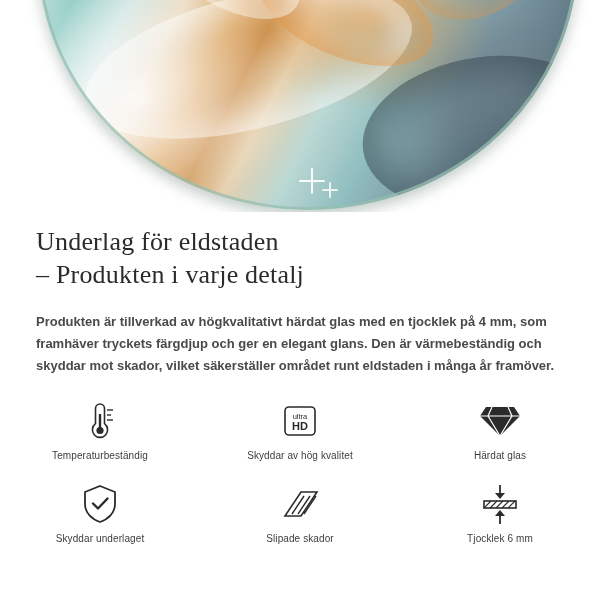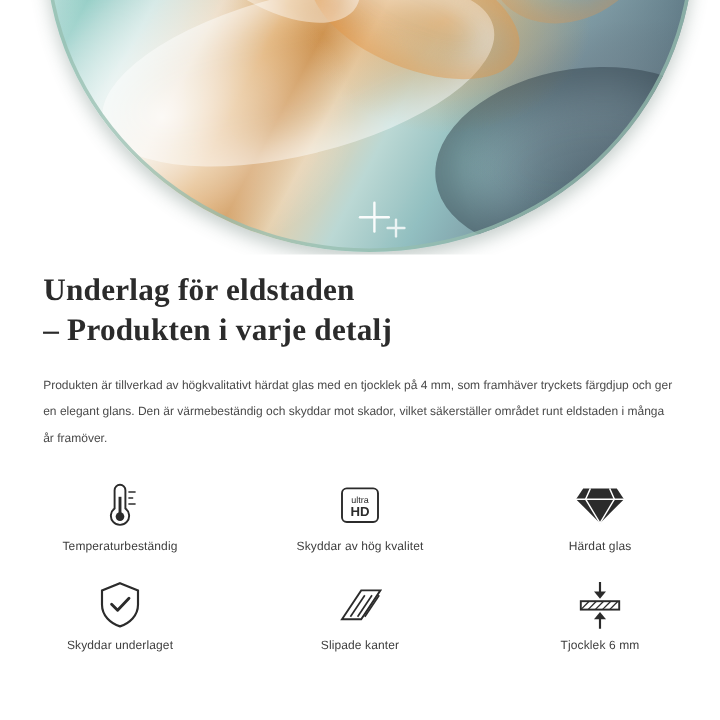--- a/index.html
+++ b/index.html
@@ -131,36 +131,37 @@
   .content {
     position: absolute;
     top: 225px;
     left: 0;
     width: 600px;
   }
   .headline {
     margin: 0;
     padding: 0 36px;
     font-family: "Liberation Serif", serif;
-    font-weight: 700;
+    font-weight: 400;
     font-size: 26px;
     line-height: 33px;
     color: #2b2b2b;
     letter-spacing: .2px;
   }
   .headline .line2 {
     display: block;
   }
   .paragraph {
     margin: 20px 0 0 0;
     padding: 0 36px;
-    font-size: 10px;
+    font-size: 13px;
     line-height: 22px;
     color: #4a4a4a;
     max-width: 540px;
+    font-weight: bold;
   }
 
   
   .features {
     position: absolute;
     top: 398px;
     left: 0;
     width: 600px;
     display: grid;
     grid-template-columns: repeat(3, 1fr);
@@ -262,21 +263,21 @@
 
   <div class="feature">
     <div class="feature-icon">
       <svg width="42" height="40" viewBox="0 0 42 40">
         <path d="M6 32 L22 8 L38 8 L22 32 Z" fill="none" stroke="#2b2b2b" stroke-width="1.6"></path>
         <line x1="13" y1="30" x2="25" y2="12" stroke="#2b2b2b" stroke-width="1.4"></line>
         <line x1="19" y1="30" x2="31" y2="12" stroke="#2b2b2b" stroke-width="1.4"></line>
         <line x1="25" y1="30" x2="37" y2="12" stroke="#2b2b2b" stroke-width="1.4"></line>
       </svg>
     </div>
-    <div class="feature-label">Slipade kanter</div>
+    <div class="feature-label">Slipade skador</div>
   </div>
 
   <div class="feature">
     <div class="feature-icon">
       <svg width="42" height="44" viewBox="0 0 42 44">
         <line x1="21" y1="3" x2="21" y2="13" stroke="#2b2b2b" stroke-width="1.8"></line>
         <path d="M16 11 L21 17 L26 11 Z" fill="#2b2b2b"></path>
         <rect x="5" y="19" width="32" height="7" fill="none" stroke="#2b2b2b" stroke-width="1.6"></rect>
         <line x1="5" y1="26" x2="12" y2="19" stroke="#2b2b2b" stroke-width="1.1"></line>
         <line x1="11" y1="26" x2="18" y2="19" stroke="#2b2b2b" stroke-width="1.1"></line>

